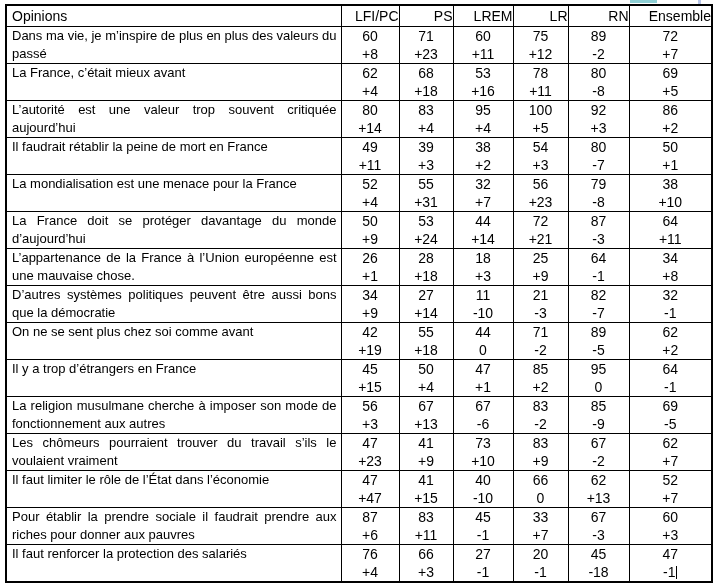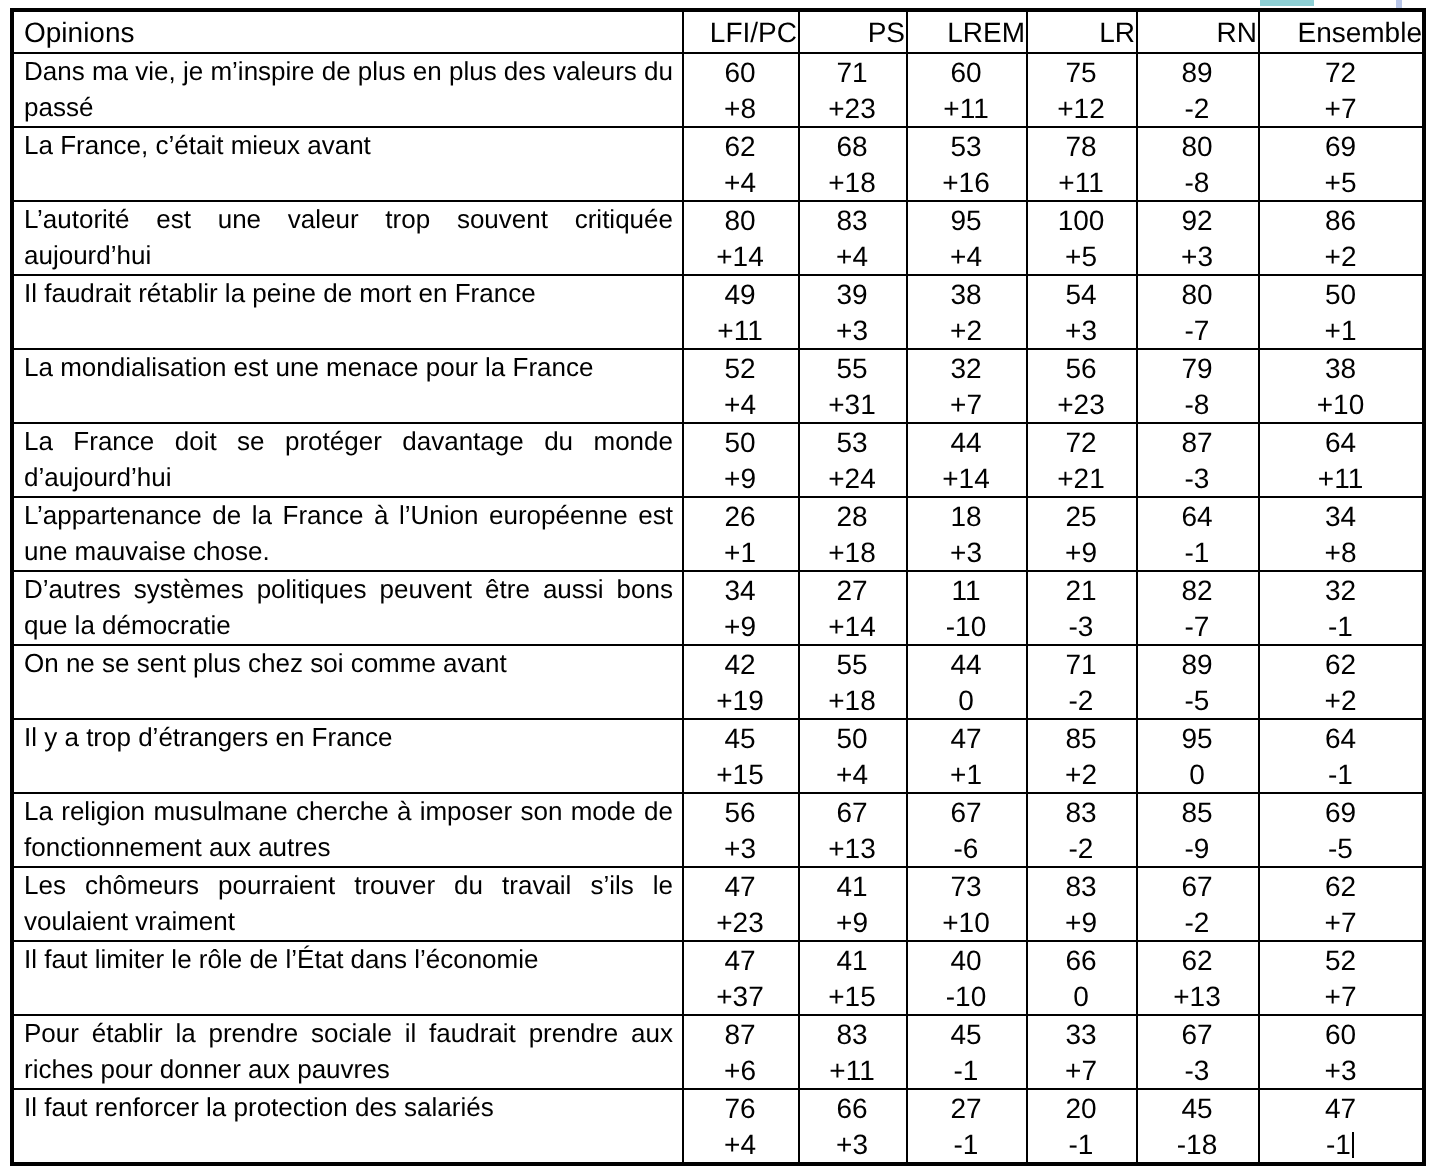--- a/index.html
+++ b/index.html
@@ -438,21 +438,21 @@
           </td>
           <td class="num-cell">
             <div class="val">62</div>
             <div class="delta"><span>+7</span></div>
           </td>
         </tr>
         <tr>
           <td class="op-cell">Il faut limiter le rôle de l’État dans l’économie</td>
           <td class="num-cell">
             <div class="val">47</div>
-            <div class="delta"><span>+37</span></div>
+            <div class="delta"><span>+47</span></div>
           </td>
           <td class="num-cell">
             <div class="val">41</div>
             <div class="delta"><span>+15</span></div>
           </td>
           <td class="num-cell">
             <div class="val">40</div>
             <div class="delta"><span>-10</span></div>
           </td>
           <td class="num-cell">

